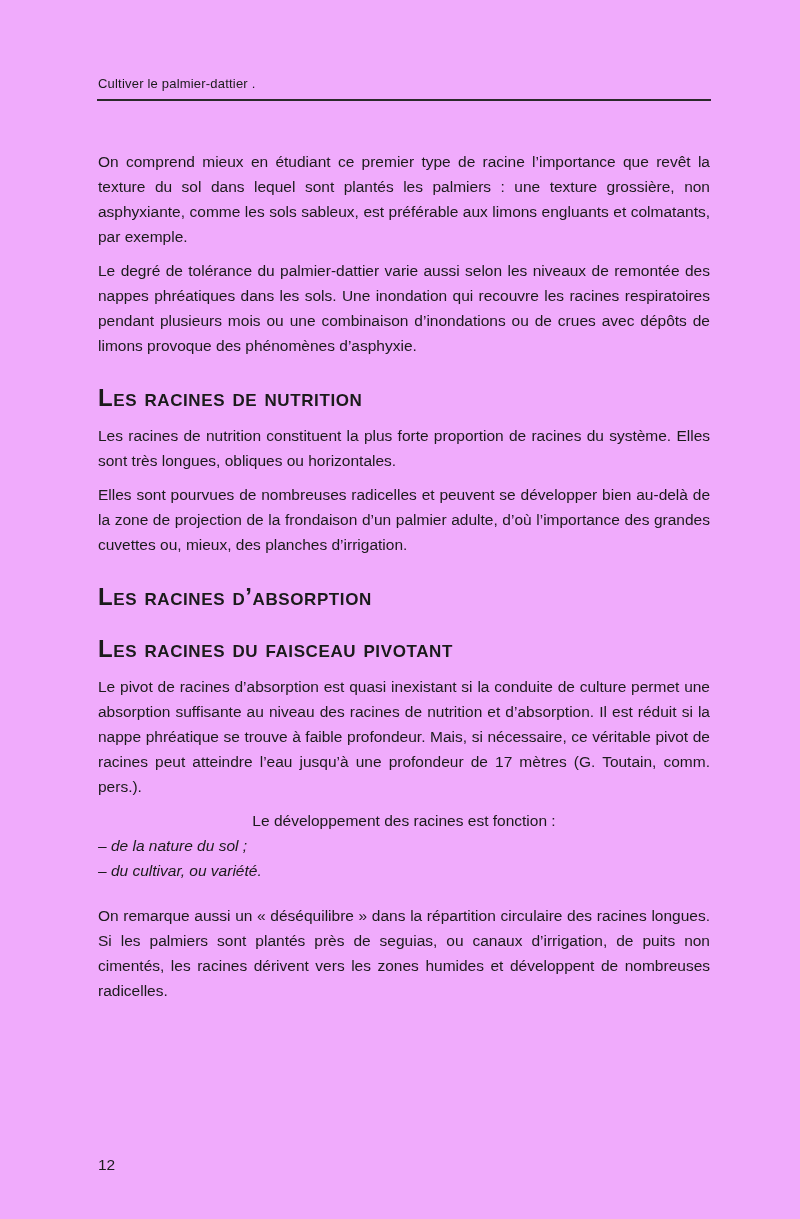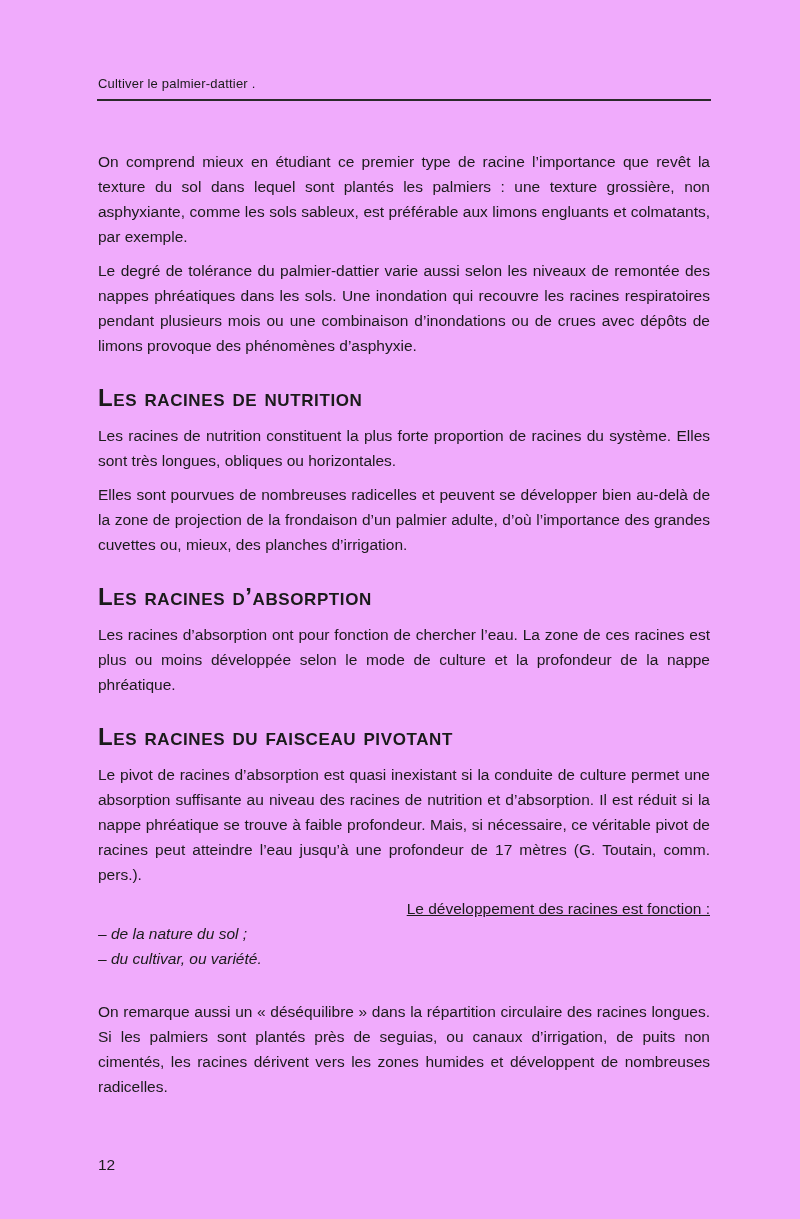--- a/index.html
+++ b/index.html
@@ -54,30 +54,29 @@
     letter-spacing: 0.6px;
     text-align: left;
     margin: 27px 0 13px 0;
     color: #1b1b1b;
   }
   .list-block {
     margin: 0 0 9px 0;
   }
   .list-intro {
     margin: 0;
-    text-align: right;
-    text-decoration: underline;
+    text-align: center;
   }
   .list-item {
     margin: 0;
     text-align: left;
     font-style: italic;
   }
   .para-last {
-    margin-top: 28px;
+    margin-top: 20px;
   }
   .page-number {
     position: absolute;
     left: 98px;
     top: 1156px;
     font-size: 15.5px;
     color: #1b1b1b;
   }
 </style>
 </head>
@@ -96,21 +95,20 @@
     <p class="para">Le degré de tolérance du palmier-dattier varie aussi selon les niveaux de remontée des nappes phréatiques dans les sols. Une inondation qui recouvre les racines respiratoires pendant plusieurs mois ou une combinaison d’inondations ou de crues avec dépôts de limons provoque des phénomènes d’asphyxie.</p>
 
     <h2 class="section-heading">Les racines de nutrition</h2>
 
     <p class="para">Les racines de nutrition constituent la plus forte proportion de racines du système. Elles sont très longues, obliques ou horizontales.</p>
 
     <p class="para">Elles sont pourvues de nombreuses radicelles et peuvent se développer bien au-delà de la zone de projection de la frondaison d’un palmier adulte, d’où l’importance des grandes cuvettes ou, mieux, des planches d’irrigation.</p>
 
     <h2 class="section-heading">Les racines d’absorption</h2>
 
-    <p class="para">Les racines d’absorption ont pour fonction de chercher l’eau. La zone de ces racines est plus ou moins développée selon le mode de culture et la profondeur de la nappe phréatique.</p>
 
     <h2 class="section-heading">Les racines du faisceau pivotant</h2>
 
     <p class="para">Le pivot de racines d’absorption est quasi inexistant si la conduite de culture permet une absorption suffisante au niveau des racines de nutrition et d’absorption. Il est réduit si la nappe phréatique se trouve à faible profondeur. Mais, si nécessaire, ce véritable pivot de racines peut atteindre l’eau jusqu’à une profondeur de 17 mètres (G. Toutain, comm. pers.).</p>
 
     <div class="list-block">
       <p class="list-intro">Le développement des racines est fonction :</p>
       <p class="list-item">– de la nature du sol ;</p>
       <p class="list-item">– du cultivar, ou variété.</p>
     </div>

